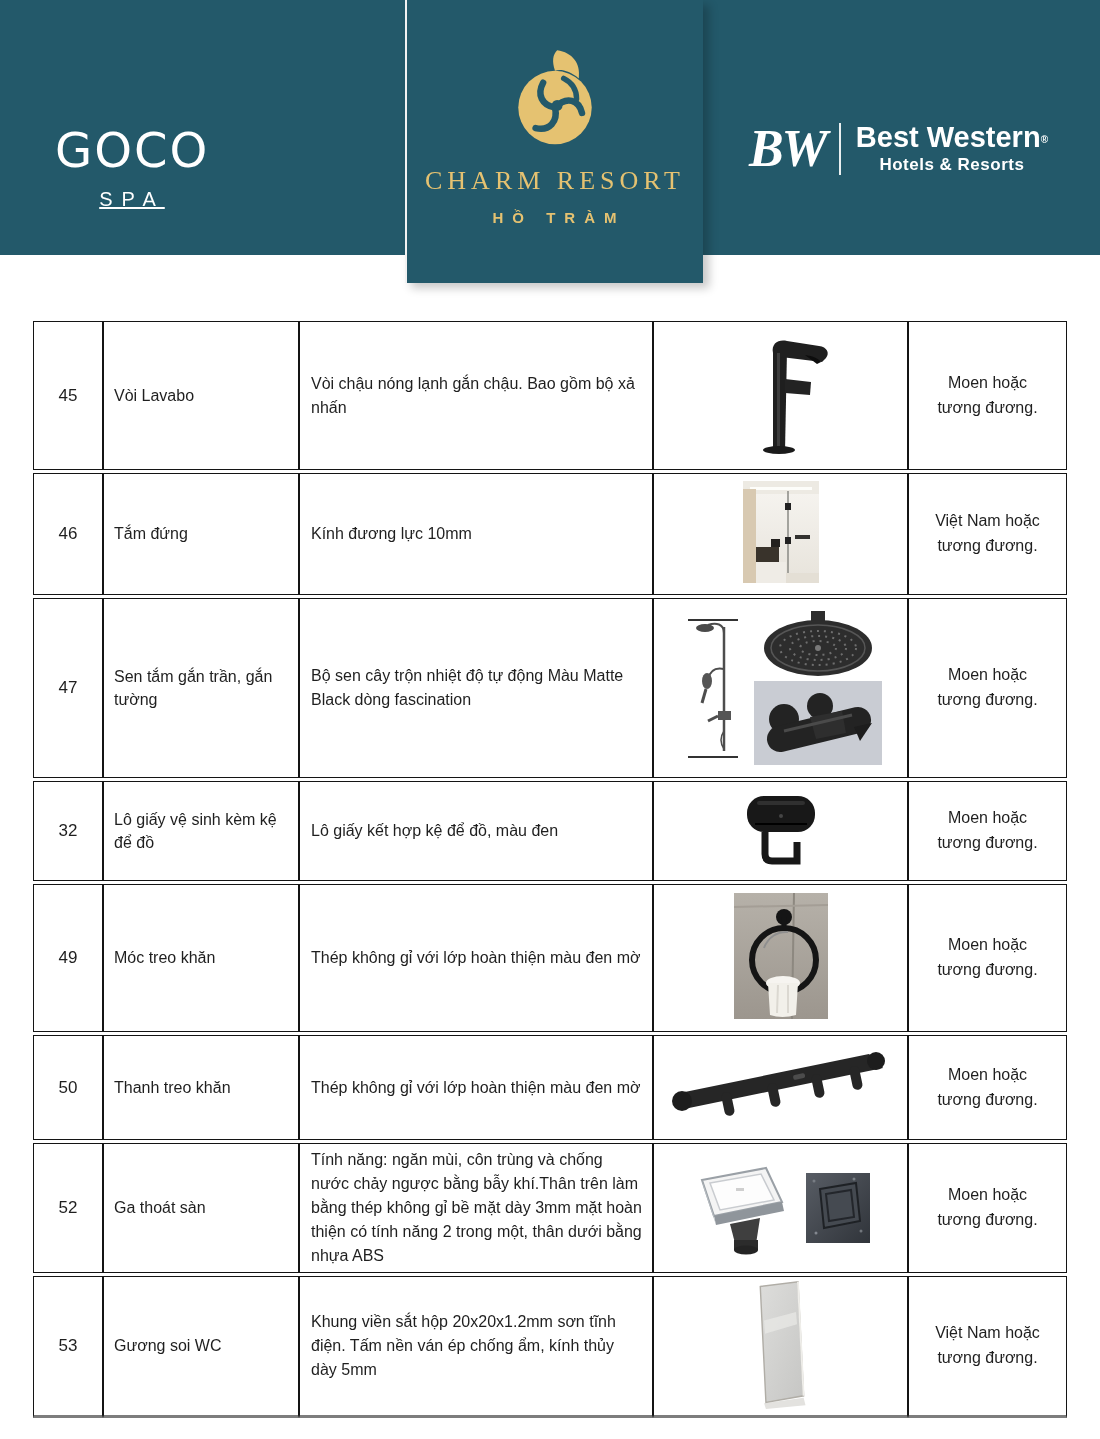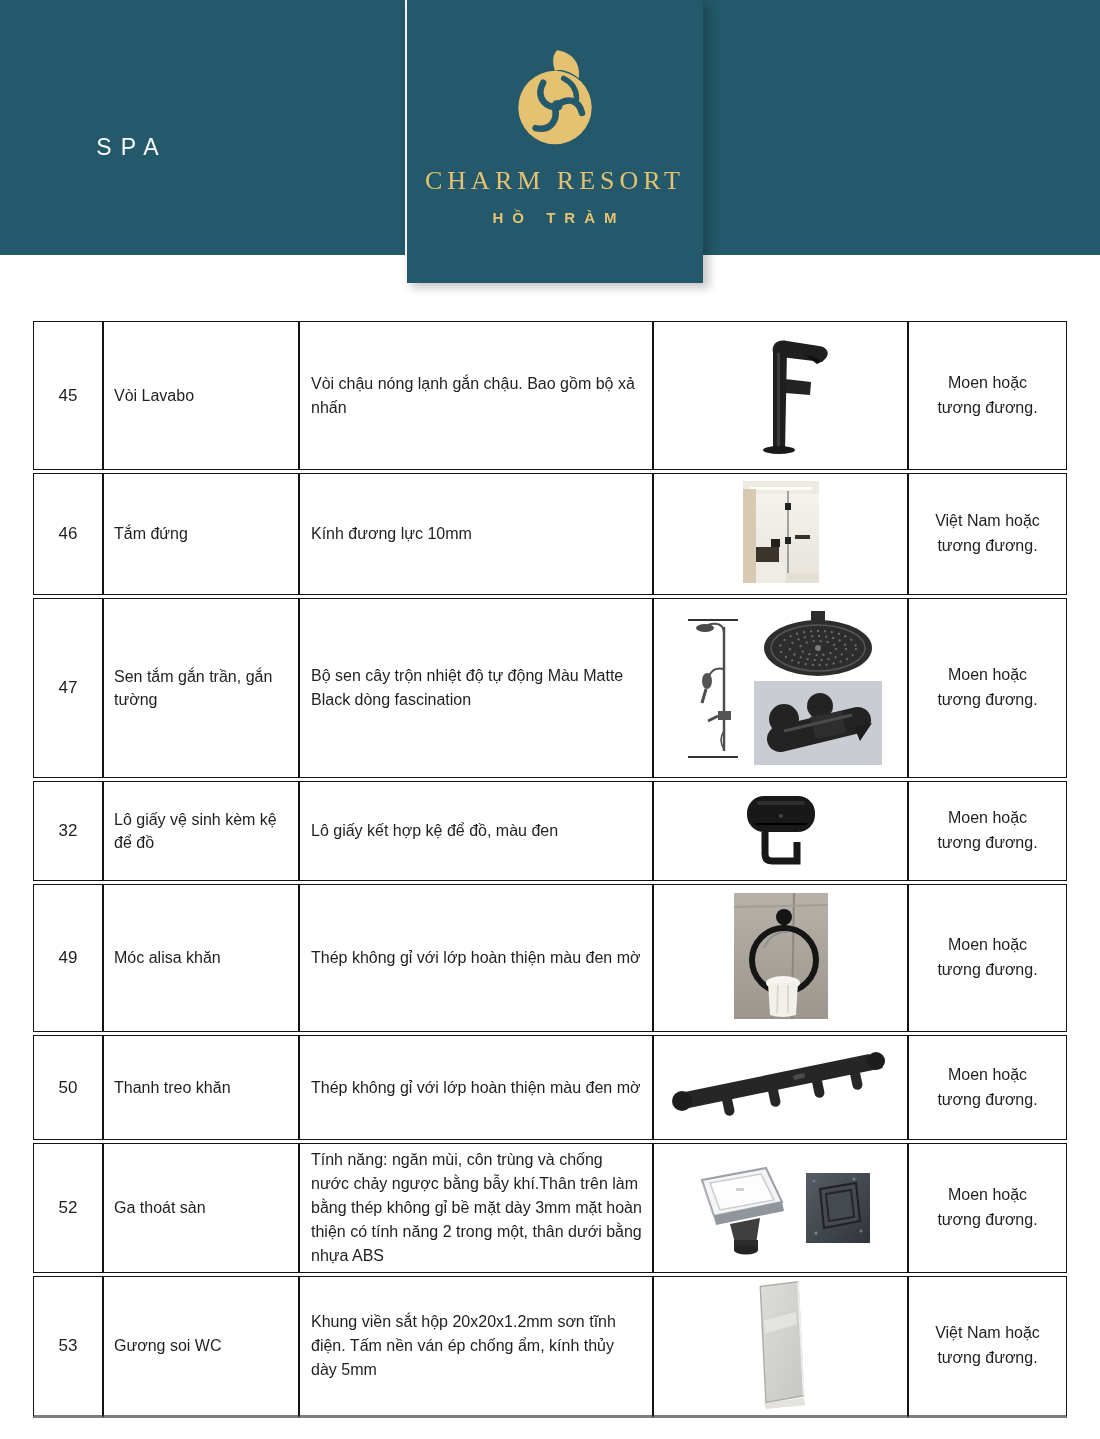--- a/index.html
+++ b/index.html
@@ -2,21 +2,21 @@
 <html><head>
 <meta charset="utf-8">
 <style>
   html,body{margin:0;padding:0;background:#ffffff;}
   body{width:1100px;height:1439px;position:relative;font-family:"Liberation Sans","DejaVu Sans",sans-serif;color:#222;}
 
   
   .header{position:relative;height:255px;background:#23596a;}
   .goco{position:absolute;left:55px;top:126px;width:145px;text-align:center;color:#fff;}
   .goco-word{font-family:"DejaVu Sans",sans-serif;font-size:48px;font-weight:400;letter-spacing:2px;line-height:1;}
-  .goco-spa{font-size:23px;letter-spacing:9px;margin-top:8px;padding-left:9px;font-weight:300;}
+  .goco-spa{font-size:20px;letter-spacing:9px;margin-top:14px;padding-left:9px;font-weight:300;text-decoration:underline;}
   .charm-panel{position:absolute;top:0;left:405px;width:296px;height:283px;background:#23596a;
     border-left:2px solid #f2f2f2;box-shadow:6px 5px 9px rgba(0,0,0,0.22);z-index:2;text-align:center;}
   .nautilus{display:block;margin:46px auto 0 auto;}
   .charm-title{color:#e5c271;font-family:"Liberation Serif","DejaVu Serif",serif;font-size:26px;letter-spacing:5px;margin-top:12px;white-space:nowrap;}
   .charm-sub{color:#e5c271;font-size:15px;font-weight:bold;letter-spacing:9px;margin-top:13px;padding-left:8px;}
   .bw{position:absolute;right:52px;top:122px;display:flex;align-items:center;color:#fff;}
   .bw-mark{font-family:"Liberation Serif","DejaVu Serif",serif;font-style:italic;font-weight:bold;font-size:52px;line-height:1;letter-spacing:-2px;}
   .bw-divider{width:2px;height:52px;background:rgba(255,255,255,0.9);margin:0 15px 0 13px;}
   .bw-text{text-align:center;}
   .bw-name{font-size:29px;font-weight:bold;line-height:1.05;white-space:nowrap;}
@@ -44,37 +44,46 @@
   tbody tr:nth-child(9) td{height:134px}
   .img-row47{display:flex;align-items:flex-start;justify-content:center;gap:8px;}
   .img-row47 .stack{display:flex;flex-direction:column;gap:4px;align-items:center;}
   .img-row52{display:flex;align-items:center;justify-content:center;gap:18px;}
 </style>
 </head>
 <body>
 
 <div class="header">
   <div class="goco">
+    <div class="goco-word">GOCO</div>
     <div class="goco-spa">SPA</div>
   </div>
 
   <div class="charm-panel">
     <svg class="nautilus" width="108" height="108" viewBox="0 0 100 100">
       <path d="M52,4 C66,6 74,16 72,30 C64,23 55,21 50,23 C47,14 48,8 52,4 Z" fill="#e5c271"></path>
       <circle cx="50" cy="57" r="34" fill="#e5c271"></circle>
       <path d="M50,57 C61,46 72,50 75,62" stroke="#23596a" stroke-width="6" fill="none" stroke-linecap="round"></path>
       <path d="M50,57 C53,70 45,79 32,76" stroke="#23596a" stroke-width="6" fill="none" stroke-linecap="round"></path>
       <path d="M50,57 C38,55 33,45 39,34" stroke="#23596a" stroke-width="6" fill="none" stroke-linecap="round"></path>
       <path d="M58,30 C66,34 70,41 70,49" stroke="#23596a" stroke-width="5" fill="none" stroke-linecap="round"></path>
       <circle cx="52" cy="55" r="5" fill="#23596a"></circle>
     </svg>
     <div class="charm-title">CHARM RESORT</div>
     <div class="charm-sub">HỒ TRÀM</div>
   </div>
 
+  <div class="bw">
+    <div class="bw-mark">BW</div>
+    <div class="bw-divider"></div>
+    <div class="bw-text">
+      <div class="bw-name"><span>Best Western</span><span class="bw-reg">®</span></div>
+      <div class="bw-sub">Hotels &amp; Resorts</div>
+    </div>
+  </div>
 </div>
 
 <div class="table-wrap">
   <table class="spec">
     <colgroup>
       <col style="width:70px">
         <col style="width:196px">
         <col style="width:354px">
         <col style="width:255px">
         <col style="width:159px">
@@ -177,21 +186,21 @@
     <rect x="22" y="11" width="48" height="4" rx="2" fill="#303030"></rect>
     <line x1="20" y1="34" x2="72" y2="34" stroke="#000" stroke-width="2"></line>
     <circle cx="46" cy="26" r="2" fill="#454545"></circle>
     <path d="M30,42 L30,64 Q30,71 37,71 L62,71 L62,52" stroke="#181818" stroke-width="7" fill="none"></path>
   </svg>
 </td>
     <td class="c-brand">Moen hoặc tương đương.</td>
   </tr>
         <tr>
     <td class="c-no">49</td>
-    <td class="c-name">Móc alisa khăn</td>
+    <td class="c-name">Móc treo khăn</td>
     <td class="c-desc">Thép không gỉ với lớp hoàn thiện màu đen mờ</td>
     <td class="c-img">
   <svg width="94" height="126" viewBox="0 0 94 126">
     <defs>
       <linearGradient id="tr-wall" x1="0" y1="0" x2="0" y2="1">
         <stop offset="0" stop-color="#b6b1a9"></stop>
                   <stop offset="1" stop-color="#9c968e"></stop>
       </linearGradient>
     </defs>
     <rect width="94" height="126" fill="url(#tr-wall)"></rect>

